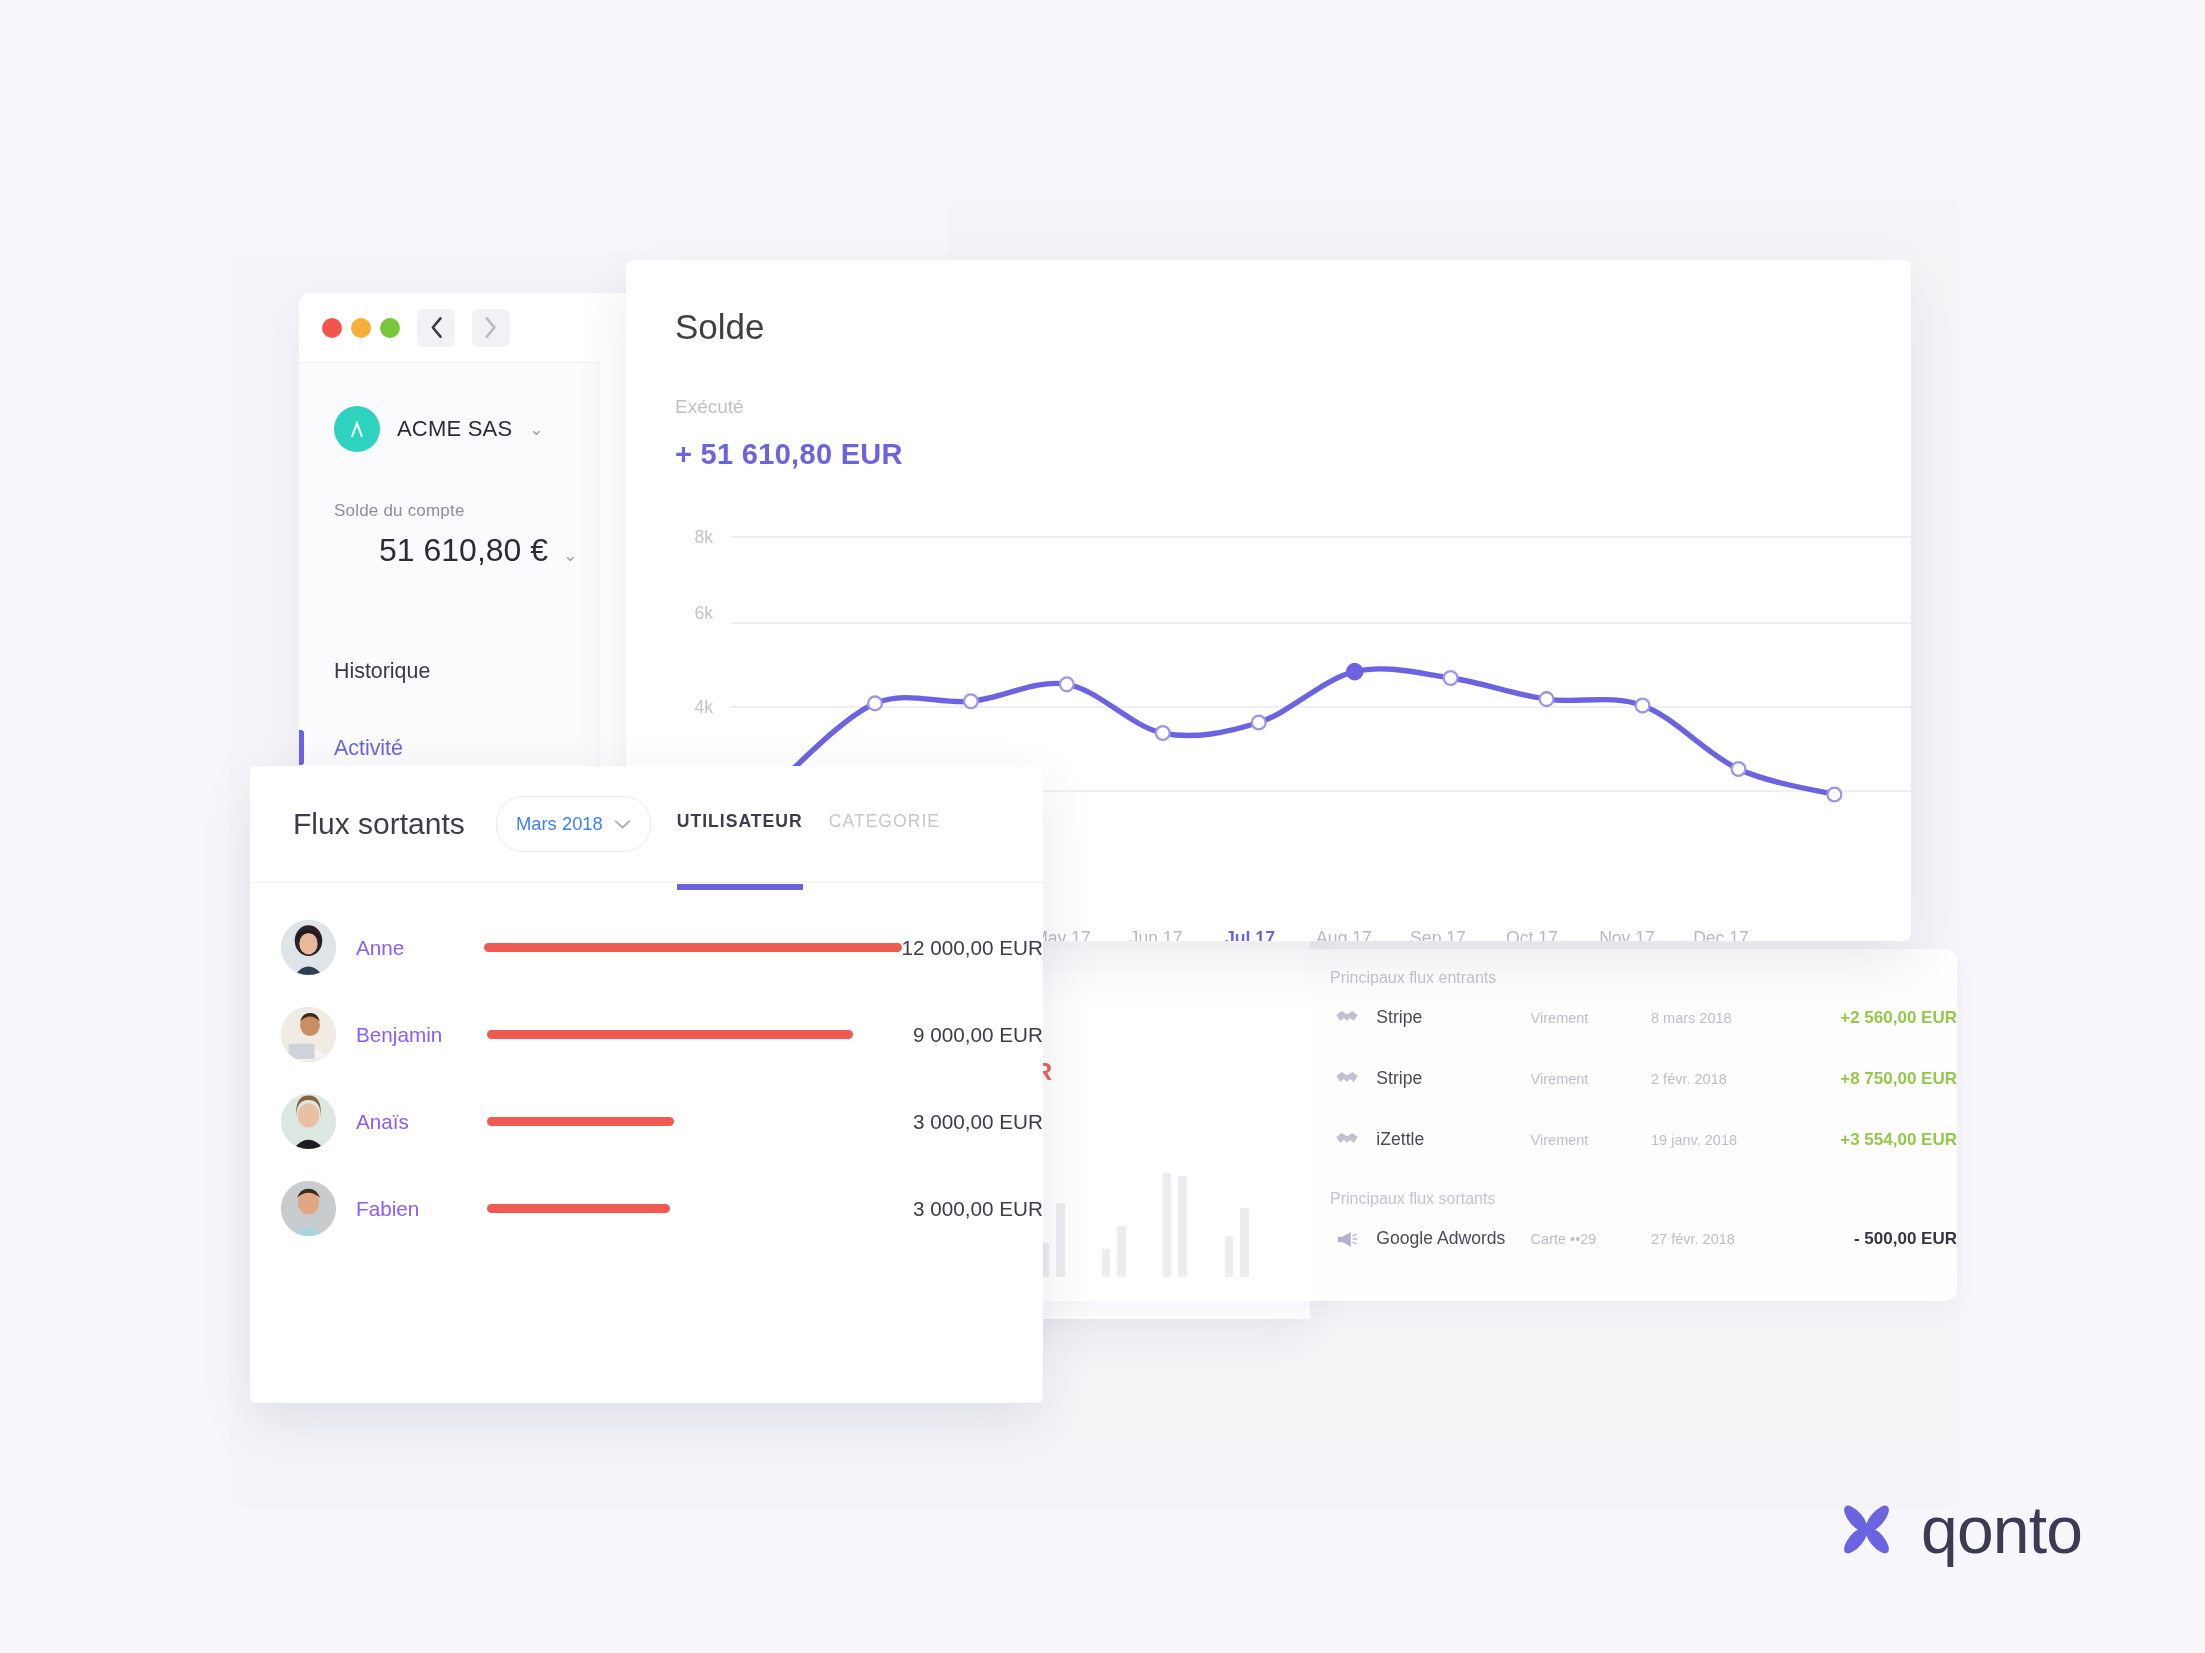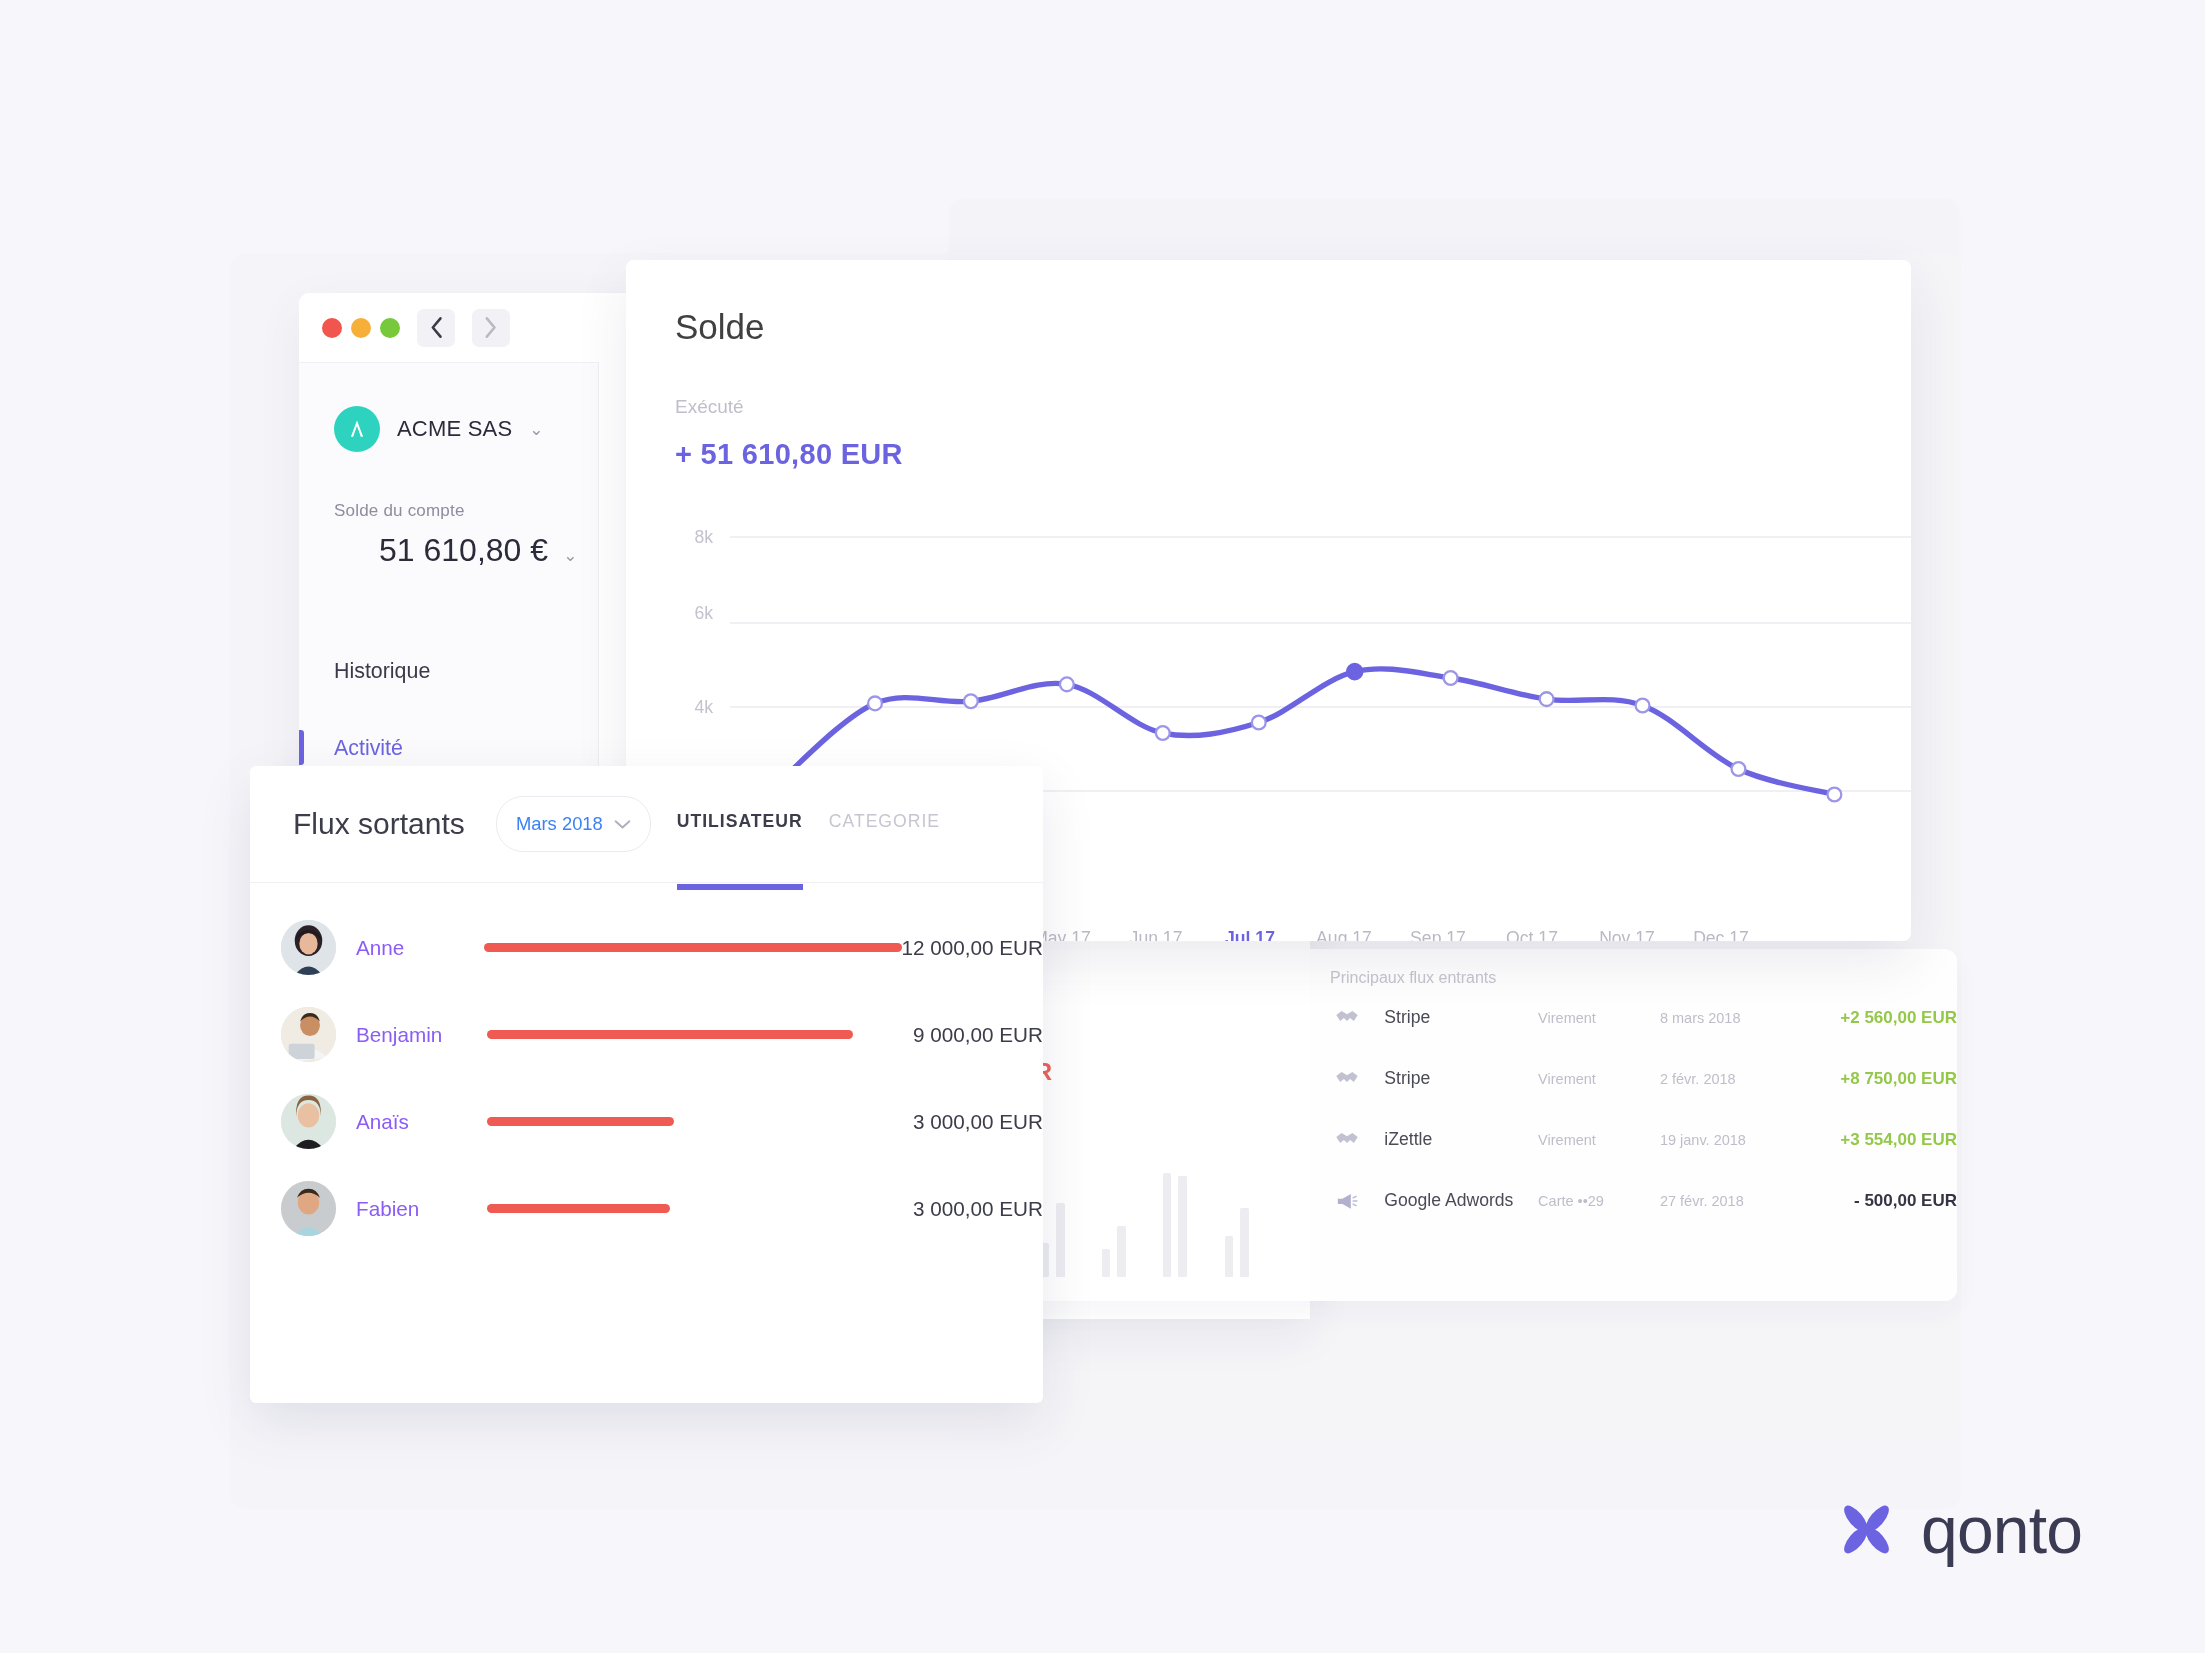--- a/index.html
+++ b/index.html
@@ -84,21 +84,21 @@
   }
   #bg-sortant-amount {
     position:absolute; left:-27.6px; top:109px; font-size:24px; font-weight:700; color:#ea5a52; white-space:nowrap;
   }
   #bg-bars { position:absolute; left:26px; bottom:24.5px; width:322px; height:153px; }
   #bg-bars .barpair { position:absolute; bottom:0; display:flex; align-items:flex-end; gap:6.9px; }
   #bg-bars .bar { width:8.4px; border-radius:1.5px; background:#ececf1; }
 
   #bg-right-pane { position:absolute; left:352px; top:0; right:0; height:100%; }
   .bg-section-title { font-size:16px; color:#c2c2ce; padding-left:29px; }
-  .bg-row { display:flex; align-items:center; height:61px; padding-left:29px;gap:8px; }
+  .bg-row { display:flex; align-items:center; height:61px; padding-left:29px; }
   .bg-ico {
     width:34px; height:23px; display:flex; align-items:center; justify-content:center;
     color:#a9a9c2; flex:0 0 auto;
   }
   .bg-name { width:173px; font-size:17.6px; color:#42424f; padding-left:12.3px; }
   .bg-method { width:135px; font-size:14.5px; color:#bcbcc8; }
   .bg-date { width:159px; font-size:14.5px; color:#bcbcc8; }
   .bg-amt { font-size:17px; font-weight:700; text-align:right; width:184px; }
   .amt-pos { color:#8ec63f; }
   .amt-neg { color:#2b2b3a; }
@@ -285,20 +285,21 @@
         <svg width="26" height="18.4" viewBox="0 0 34 24">
             <path d="M3 9 L10 4 L17 8 L24 4 L31 9 L26 17 L21 13 L17 17 L13 13 L8 17 Z" fill="#a9a9c2" opacity=".75"></path>
           </svg>
       </div>
       <div class="bg-name">iZettle</div>
       <div class="bg-method">Virement</div>
       <div class="bg-date">19 janv. 2018</div>
       <div class="bg-amt amt-pos">+3 554,00 EUR</div>
     </div>
 
+    <div class="bg-section-title" style="padding-top:20px;">Principaux flux sortants</div>
 
     <div class="bg-row">
       <div class="bg-ico">
         <svg width="26" height="20" viewBox="0 0 34 26">
             <path d="M5 10 L5 17 L11 17 L22 23 L22 4 L11 10 Z" fill="#9a9ac0" opacity=".8"></path>
             <path d="M25 9 L29 7 M25 13 L30 13 M25 17 L29 19" stroke="#9a9ac0" stroke-width="1.8" opacity=".7" fill="none" stroke-linecap="round"></path>
           </svg>
       </div>
       <div class="bg-name">Google Adwords</div>
       <div class="bg-method">Carte ••29</div>

